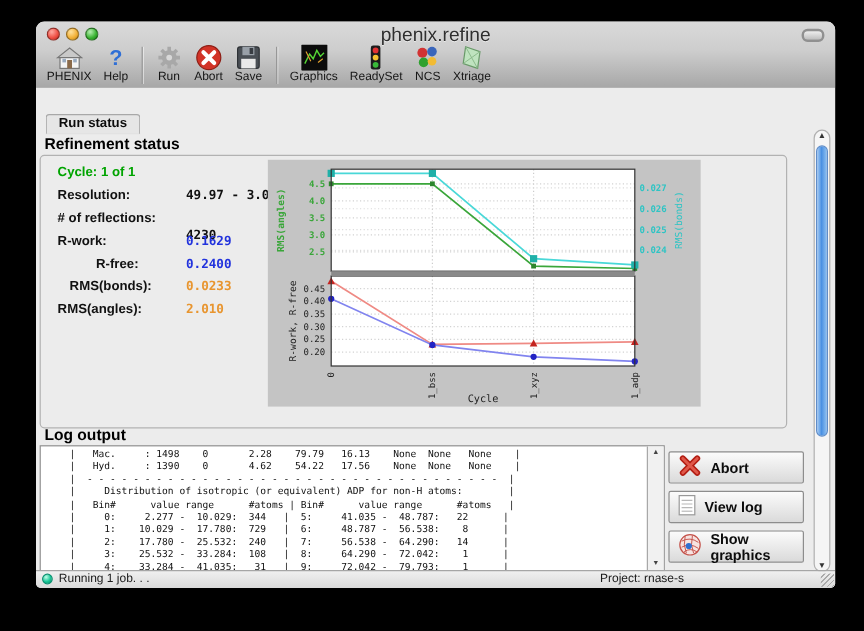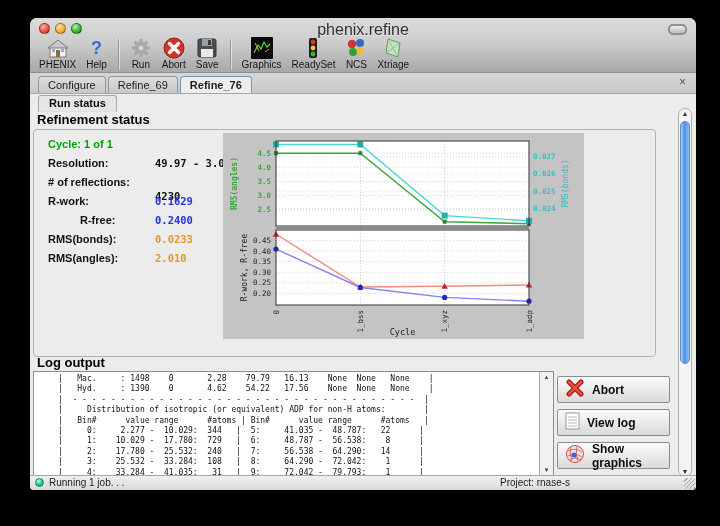--- a/index.html
+++ b/index.html
@@ -182,45 +182,37 @@
           <svg width="22" height="22" viewBox="0 0 22 22">
               <path d="M6 2 L18 6 L16 20 L4 16 Z" fill="#bfe3bf" stroke="#6a9a6a"></path>
               <path d="M6 2 L16 20 M18 6 L4 16" stroke="#8ab88a" stroke-width="0.8"></path>
             </svg>
         </span>
         <span>Xtriage</span>
       </div>
     </div>
   </div>
 
-  <div class="tabbar">
-    <div class="tabs">
-      <div class="tab">Configure</div>
-      <div class="tab">Refine_69</div>
-      <div class="tab selected">Refine_76</div>
-    </div>
-    <div class="tab-close">×</div>
-  </div>
 
   <div class="subtab">Run status</div>
 
   <div class="h1" style="top:94px;">Refinement status</div>
 
   <div class="panel">
     <div class="cycle" id="cycle-label" style="color: rgb(0, 164, 0);">Cycle: 1 of 1</div>
 
     <div class="slabel" style="top:27px;">Resolution:</div>
     <div class="svalue" style="top:27px;" data-color="black">49.97 - 3.00</div>
     <div class="slabel" style="top:46px;"># of reflections:</div>
     <div class="svalue" style="top:60px;" data-color="black">4230</div>
     <div class="slabel" style="top:65px;">R-work:</div>
     <div class="svalue" style="top:65px;" data-color="blue">0.1629</div>
     <div class="slabel" style="top:84px;padding-left:32px;">R-free:</div>
     <div class="svalue" style="top:84px;" data-color="blue">0.2400</div>
-    <div class="slabel" style="top:103px;">RMS(bonds):</div>
+    <div class="slabel" style="top:103px;margin-left:10px;">RMS(bonds):</div>
     <div class="svalue" style="top:103px;text-align:center;" data-color="orange">0.0233</div>
     <div class="slabel" style="top:122px;">RMS(angles):</div>
     <div class="svalue" style="top:122px;" data-color="orange">2.010</div>
 
     <div class="chart" id="chart-mount"><svg viewBox="0 0 361 206" width="361" height="206">
           <rect x="0" y="0" width="361" height="206" fill="#c4c4c4"></rect>
           <rect x="53" y="8" width="253" height="85" fill="#ffffff"></rect>
           <line x1="137.33333333333331" y1="8" x2="137.33333333333331" y2="93" stroke="#cccccc" stroke-dasharray="1,2"></line>
           <line x1="221.66666666666666" y1="8" x2="221.66666666666666" y2="93" stroke="#cccccc" stroke-dasharray="1,2"></line>
           <line x1="53" y1="76.85" x2="306" y2="76.85" stroke="#d2d2d2" stroke-dasharray="1,2"></line>

